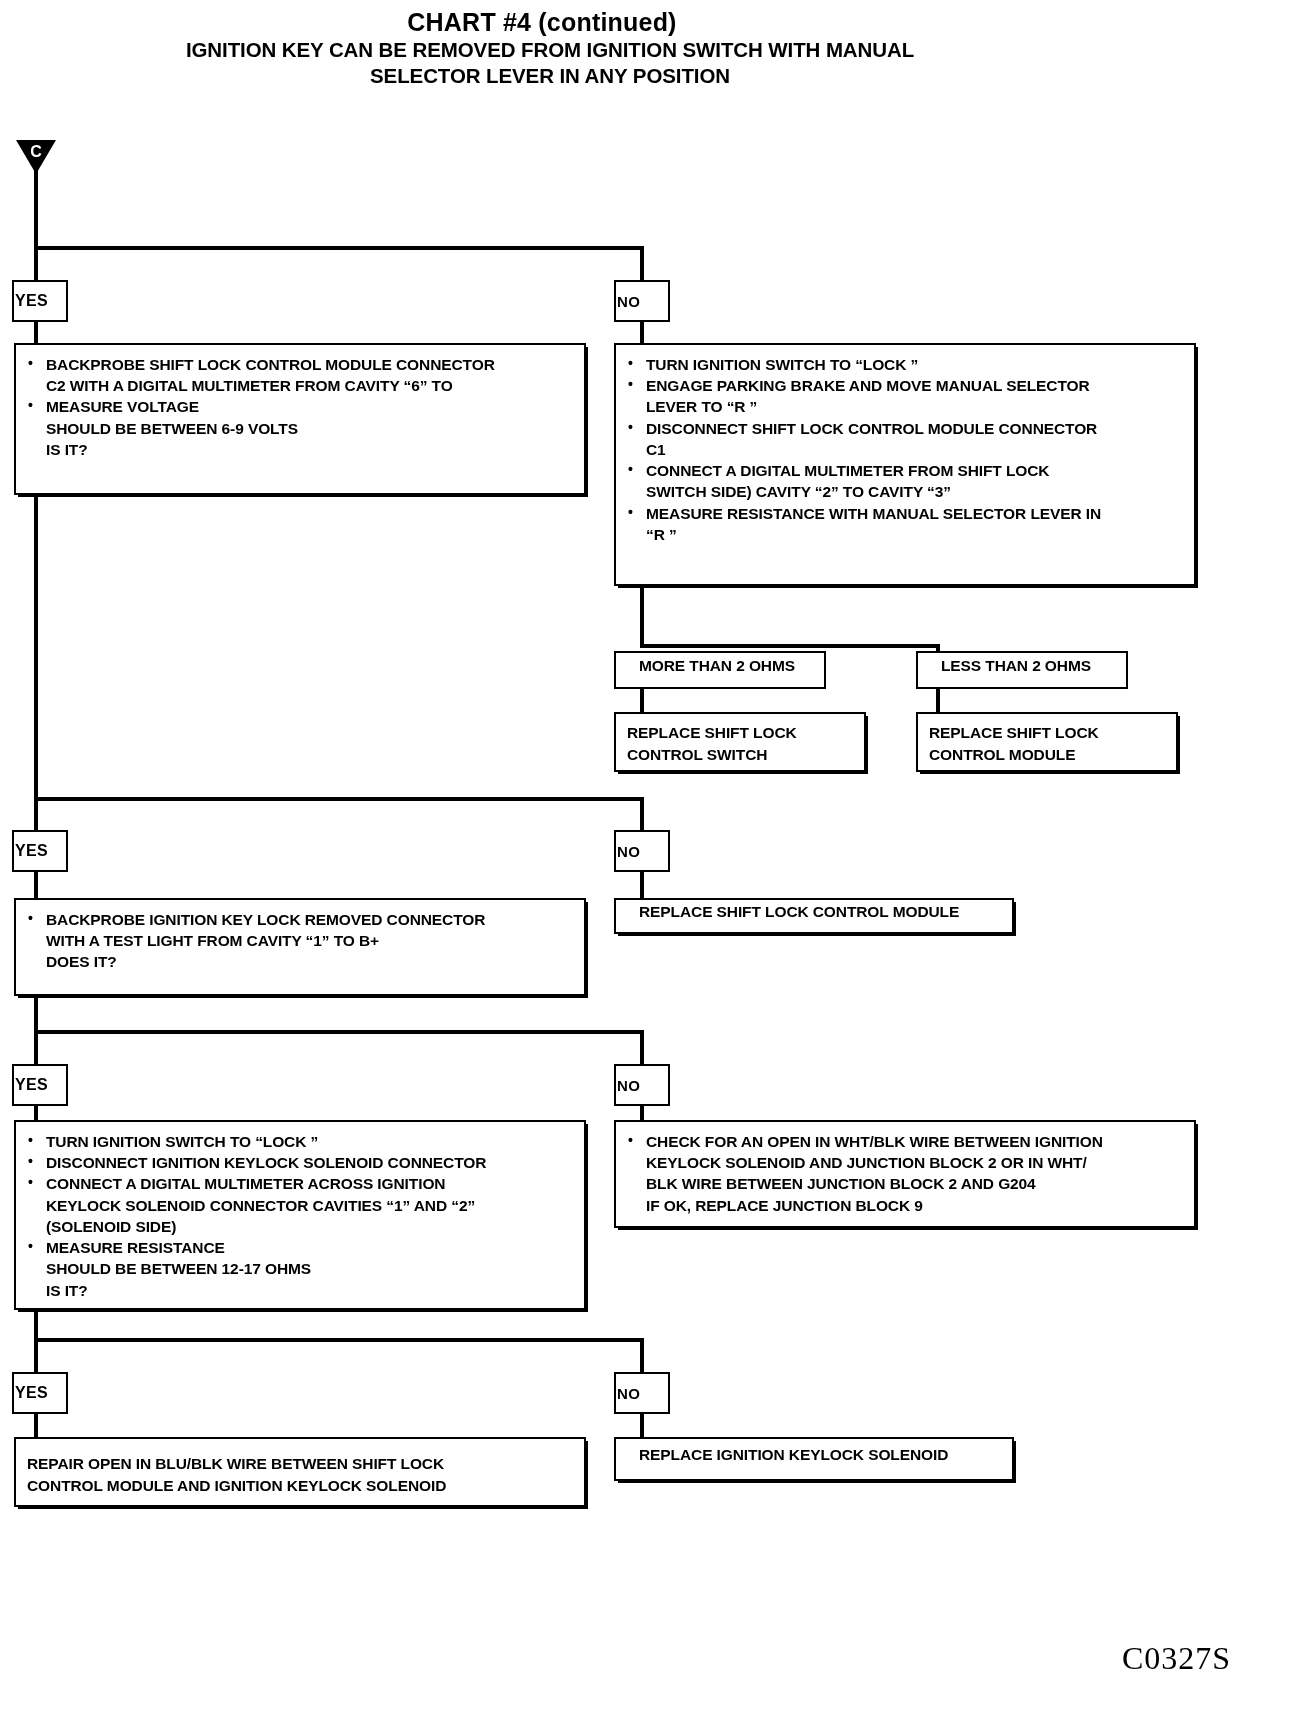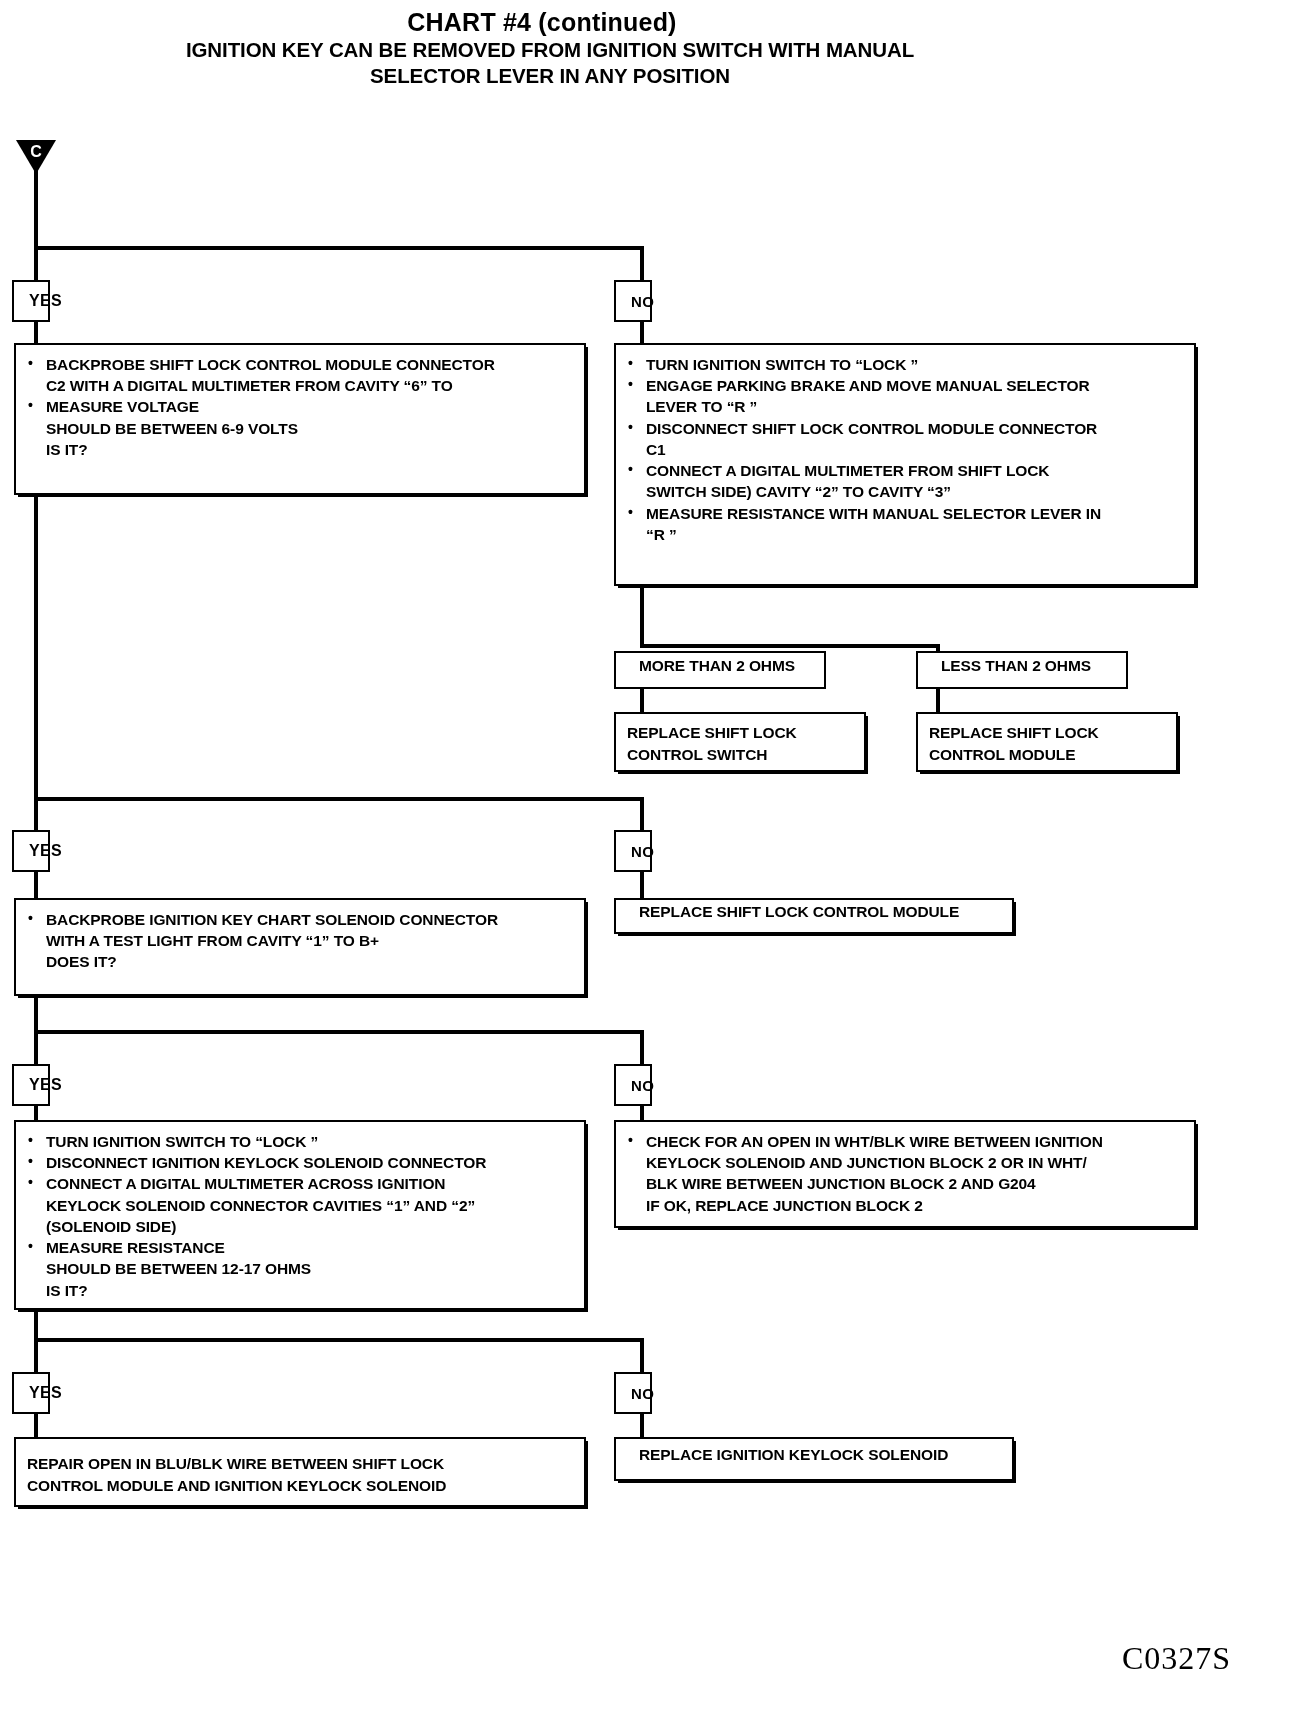--- a/index.html
+++ b/index.html
@@ -82,25 +82,25 @@
   .box.shadow {
     box-shadow: 3px 3px 0 -1px #000000;
   }
 
   
   .yn {
     position: absolute;
     border: 2px solid #000000;
     background: #ffffff;
     box-sizing: border-box;
-    width: 38px;
+    width: 56px;
     height: 42px;
     display: flex;
     align-items: center;
-    padding-left: 15px;
+    padding-left: 1px;
     font-size: 16px;
     font-weight: bold;
     letter-spacing: 0.3px;
   }
   .yn.small {
     font-size: 15px;
   }
 
   
   .blist {
@@ -301,21 +301,21 @@
   <div class="yn" style="left:12px; top:830px;">YES</div>
   <div class="yn small" style="left:614px; top:830px;">NO</div>
 
   <div class="vline" style="left:34px; top:870px; height:30px;"></div>
   <div class="vline" style="left:640px; top:870px; height:30px;"></div>
 
   <div class="box shadow" style="left:14px; top:898px; width:572px; height:98px;">
     <div class="blist">
       <div class="bline">
           <span class="dot">•</span>
-          <span class="txt">BACKPROBE IGNITION KEY CHART SOLENOID CONNECTOR</span>
+          <span class="txt">BACKPROBE IGNITION KEY LOCK REMOVED CONNECTOR</span>
         </div>
       <div class="bline">
           <span class="dot empty">•</span>
           <span class="txt">WITH A TEST LIGHT FROM CAVITY “1” TO B+</span>
         </div>
       <div class="bline">
           <span class="dot empty">•</span>
           <span class="txt">DOES IT?</span>
         </div>
     </div>
@@ -382,21 +382,21 @@
       <div class="bline">
           <span class="dot empty">•</span>
           <span class="txt">KEYLOCK SOLENOID AND JUNCTION BLOCK 2 OR IN WHT/</span>
         </div>
       <div class="bline">
           <span class="dot empty">•</span>
           <span class="txt">BLK WIRE BETWEEN JUNCTION BLOCK 2 AND G204</span>
         </div>
       <div class="bline">
           <span class="dot empty">•</span>
-          <span class="txt">IF OK, REPLACE JUNCTION BLOCK 2</span>
+          <span class="txt">IF OK, REPLACE JUNCTION BLOCK 9</span>
         </div>
     </div>
   </div>
 
   <div class="vline" style="left:34px; top:1310px; height:32px;"></div>
   <div class="hline" style="left:34px; top:1338px; width:610px;"></div>
   <div class="vline" style="left:640px; top:1338px; height:36px;"></div>
   <div class="vline" style="left:34px; top:1338px; height:36px;"></div>
 
   <div class="yn" style="left:12px; top:1372px;">YES</div>

